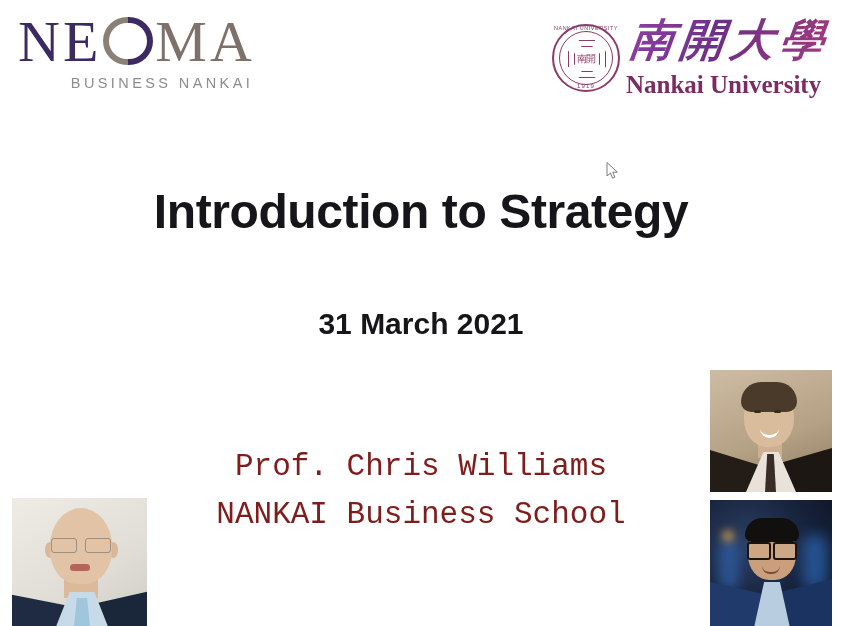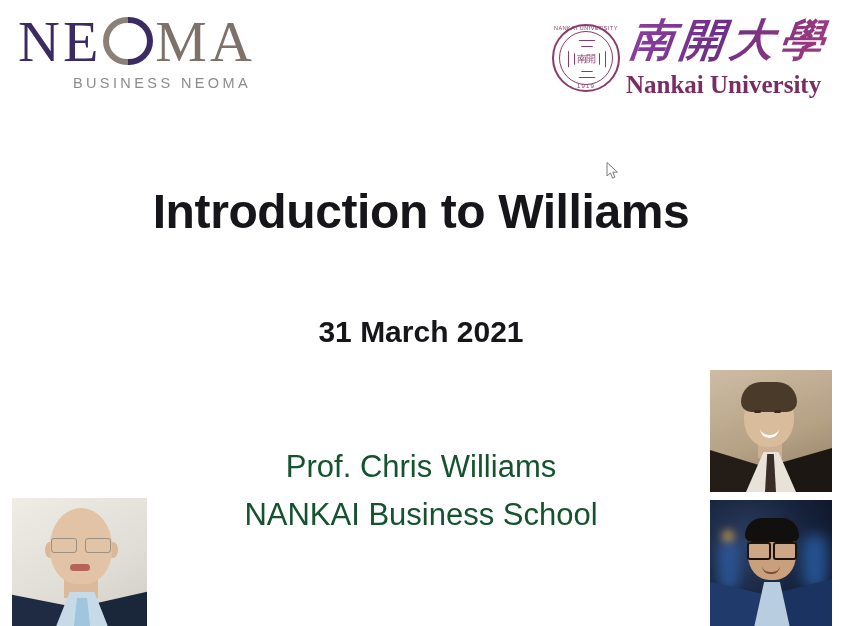--- a/index.html
+++ b/index.html
@@ -196,35 +196,34 @@
     position: absolute;
     left: 0;
     top: 304px;
     width: 842px;
     text-align: center;
     font-family: "Liberation Sans", sans-serif;
     font-size: 30px;
     line-height: 40px;
     font-weight: 700;
     color: #16161a;
-    margin-top: 8px;
   }
   .presenter-block {
     position: absolute;
     left: 0;
     top: 443px;
     width: 842px;
     text-align: center;
   }
   .presenter-line {
-    font-family: Liberation Sans, sans-serif;
+    font-family: Liberation Mono, monospace;
     font-size: 31px;
     line-height: 48px;
     font-weight: 400;
-    color: #14532d;
+    color: #7f1d1d;
   }
 
   
   .video-tile {
     position: absolute;
     overflow: hidden;
     background: #2b2b2b;
   }
   .tile-speaker-a {
     left: 710px;
@@ -427,39 +426,39 @@
     pointer-events: none;
   }
 </style>
 </head>
 <body>
 
 <div class="slide">
 
   <div class="neoma-logo">
     <div class="neoma-word"><span class="ltr-ne">NE</span><span class="neoma-o"></span><span class="ltr-ma">MA</span></div>
-    <div class="neoma-sub">BUSINESS NEOMA</div>
+    <div class="neoma-sub">BUSINESS NANKAI</div>
   </div>
 
   <div class="nankai-logo">
     <div class="nankai-seal">
       <div class="seal-ring"></div>
       <div class="seal-ring2"></div>
       <div class="seal-arc-top">NANKAI UNIVERSITY</div>
       <div class="seal-octagon">
         <div class="seal-octagon-inner"></div>
       </div>
       <div class="seal-cn">南開</div>
       <div class="seal-arc-bot">1919</div>
     </div>
     <div class="nankai-cn">南開大學</div>
     <div class="nankai-en">Nankai University</div>
   </div>
 
-  <div class="slide-title">Introduction to Williams</div>
+  <div class="slide-title">Introduction to Strategy</div>
   <div class="slide-date">31 March 2021</div>
 
   <div class="presenter-block">
     <div class="presenter-line">Prof. Chris Williams</div>
     <div class="presenter-line">NANKAI Business School</div>
   </div>
 
   <div class="video-tile tile-speaker-a">
     <div class="pa-bg"></div>
     <div class="pa-jacket-l"></div>

